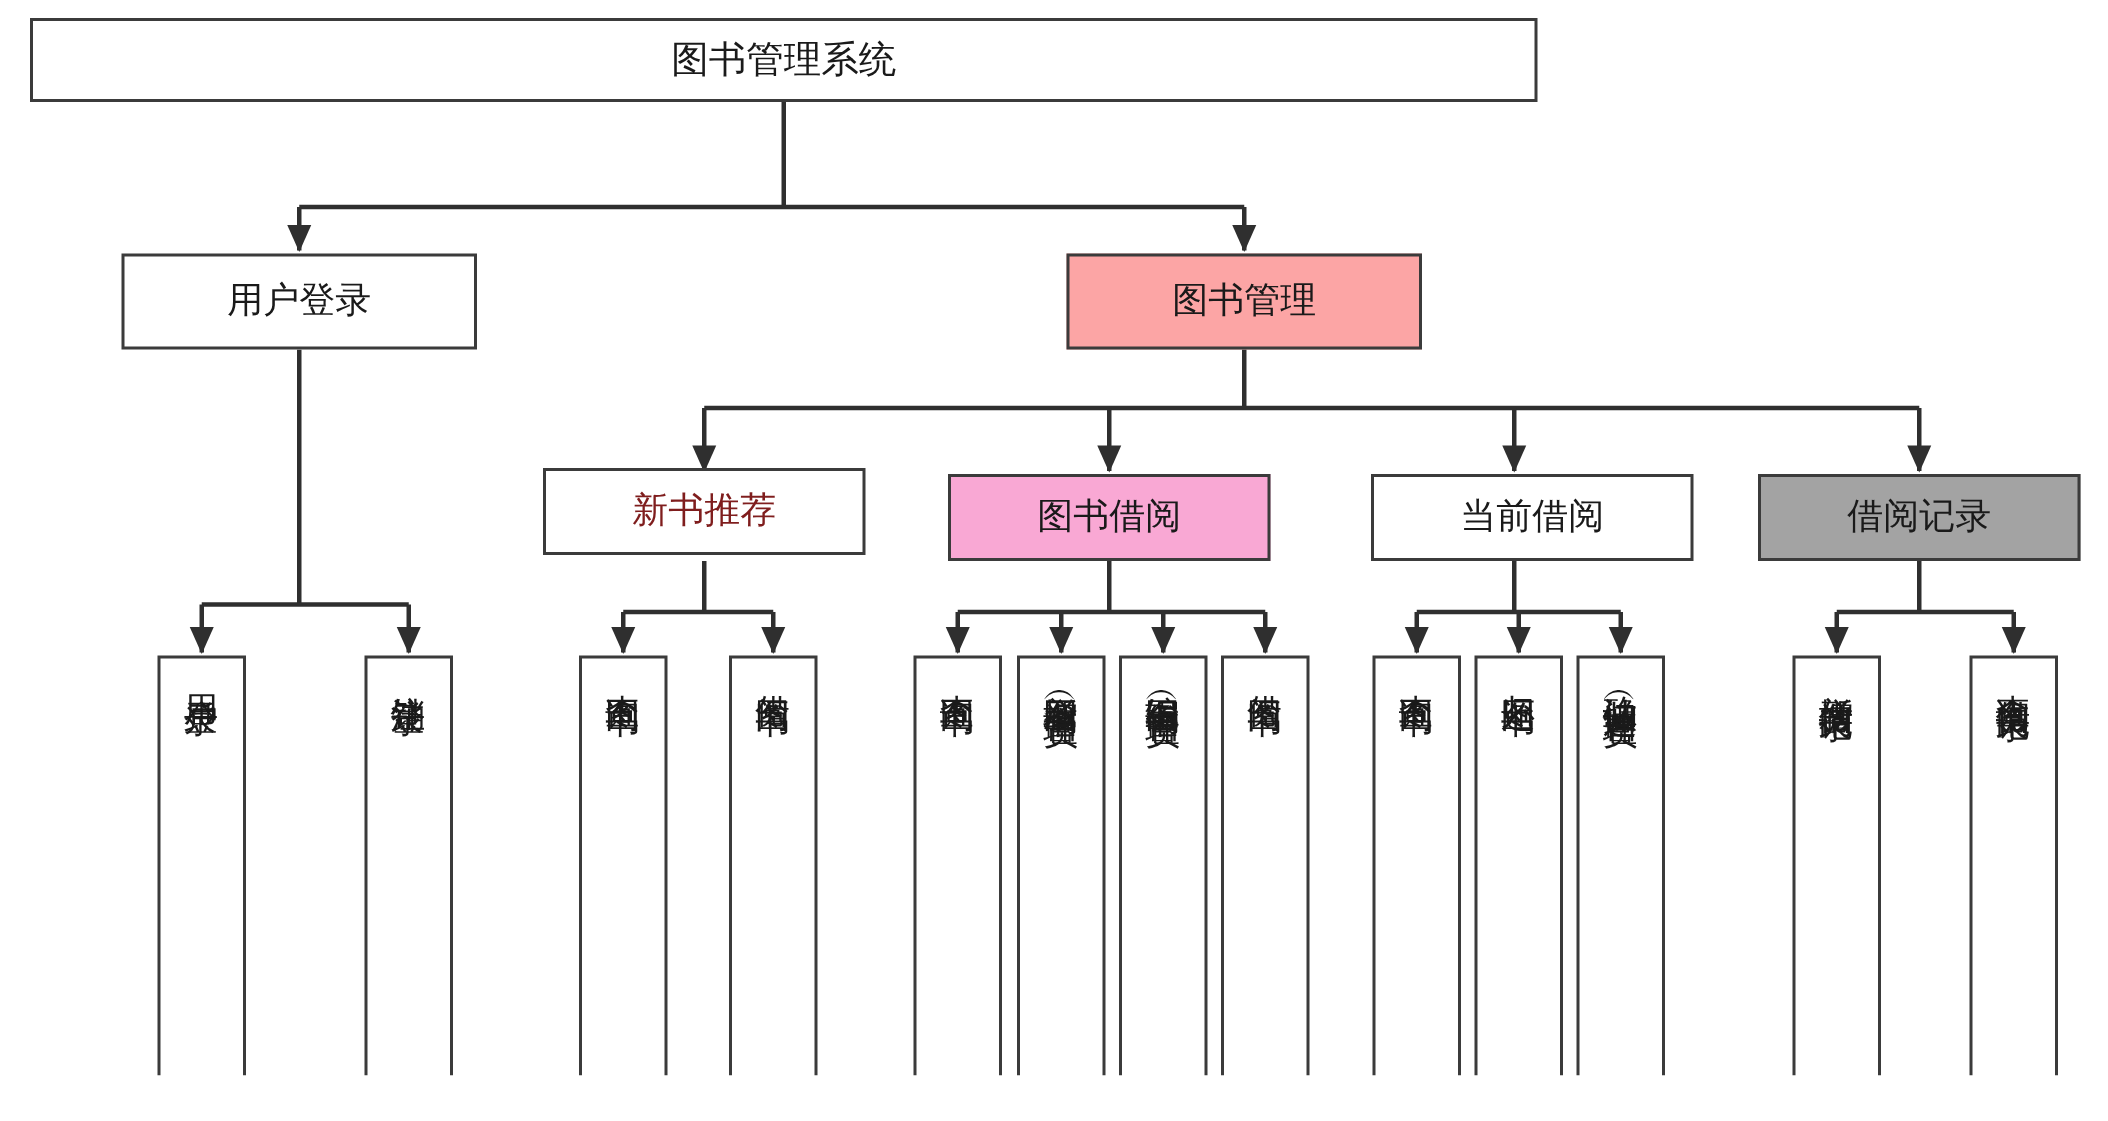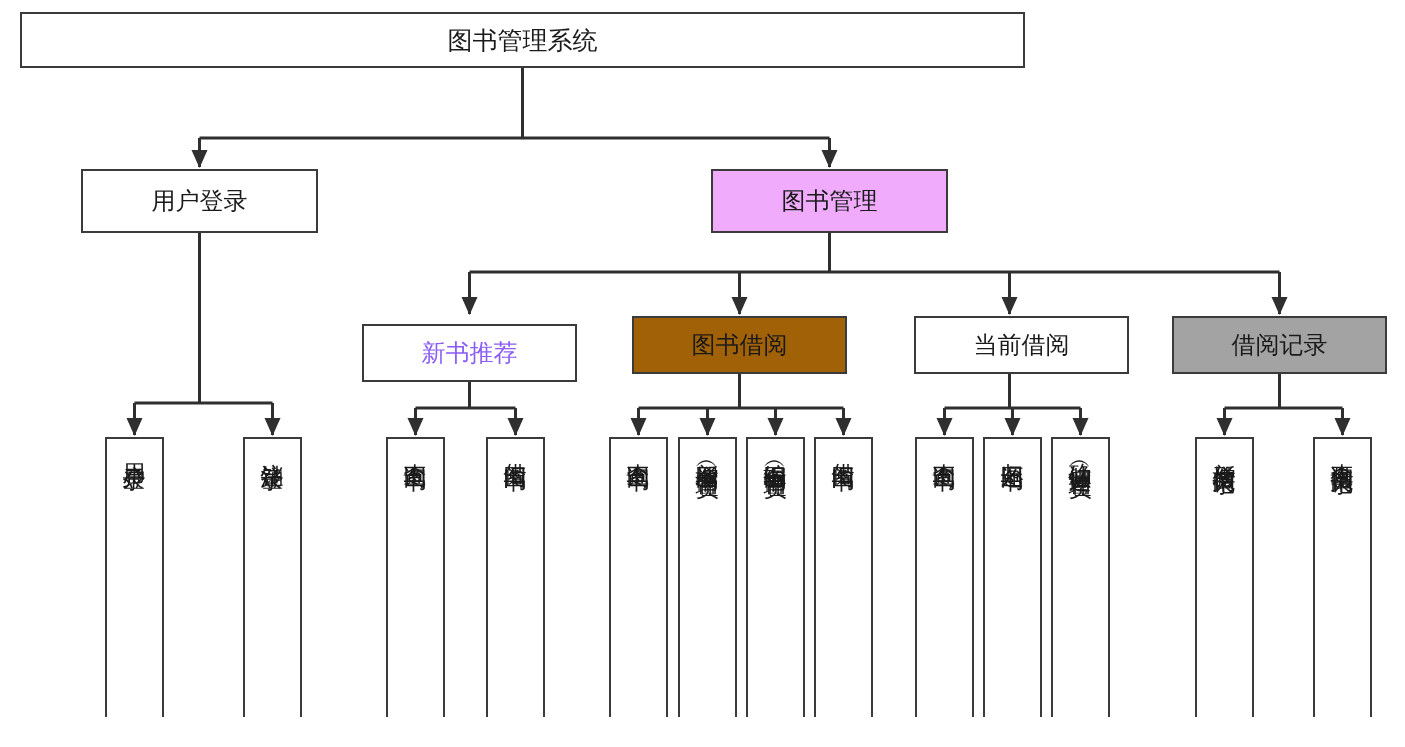--- a/index.html
+++ b/index.html
@@ -123,27 +123,27 @@
       <line x1="1342.5" y1="408" x2="1342.5" y2="435" stroke="#2f2f2f" stroke-width="3"></line>
       <polygon points="1334.5,418 1350.5,418 1342.5,436" fill="#2f2f2f"></polygon>
     </svg>
   <div id="nodes-layer">
       <div class="node-box lvl-root horizontal" style="left: 20px; top: 12px; width: 1005px; height: 56px; border-color: rgb(59, 59, 59); background: rgb(255, 255, 255); color: rgb(26, 26, 26);">
         <span class="node-label">图书管理系统</span>
       </div>
       <div class="node-box lvl-2 horizontal" style="left: 81px; top: 169px; width: 237px; height: 64px; border-color: rgb(59, 59, 59); background: rgb(255, 255, 255); color: rgb(26, 26, 26);">
         <span class="node-label">用户登录</span>
       </div>
-      <div class="node-box lvl-2 horizontal" style="left: 711px; top: 169px; width: 237px; height: 64px; border-color: rgb(59, 59, 59); background: #f0abfc; color: rgb(26, 26, 26);">
+      <div class="node-box lvl-2 horizontal" style="left: 711px; top: 169px; width: 237px; height: 64px; border-color: rgb(59, 59, 59); background: #fca5a5; color: rgb(26, 26, 26);">
         <span class="node-label">图书管理</span>
       </div>
-      <div class="node-box lvl-3 horizontal" style="left: 362px; top: 324px; width: 215px; height: 58px; border-color: rgb(59, 59, 59); background: rgb(255, 255, 255); color: #8b5cf6;">
+      <div class="node-box lvl-3 horizontal" style="left: 362px; top: 312px; width: 215px; height: 58px; border-color: rgb(59, 59, 59); background: rgb(255, 255, 255); color: #7f1d1d;">
         <span class="node-label">新书推荐</span>
       </div>
-      <div class="node-box lvl-3 horizontal" style="left: 632px; top: 316px; width: 215px; height: 58px; border-color: rgb(59, 59, 59); background: #a16207; color: rgb(26, 26, 26);">
+      <div class="node-box lvl-3 horizontal" style="left: 632px; top: 316px; width: 215px; height: 58px; border-color: rgb(59, 59, 59); background: #f9a8d4; color: rgb(26, 26, 26);">
         <span class="node-label">图书借阅</span>
       </div>
       <div class="node-box lvl-3 horizontal" style="left: 902px; top: 316px; width: 215px; height: 58px; border-color: rgb(59, 59, 59); background: rgb(255, 255, 255); color: rgb(26, 26, 26); margin-left: 12px;">
         <span class="node-label">当前借阅</span>
       </div>
       <div class="node-box lvl-3 horizontal" style="left: 1172px; top: 316px; width: 215px; height: 58px; border-color: rgb(59, 59, 59); background: #a3a3a3; color: rgb(26, 26, 26);">
         <span class="node-label">借阅记录</span>
       </div>
       <div class="node-box lvl-4 vertical" style="left: 105px; top: 437px; width: 59px; height: 298px; border-color: rgb(59, 59, 59); background: rgb(255, 255, 255); color: rgb(26, 26, 26);">
         <span class="node-label">用户登录</span>

